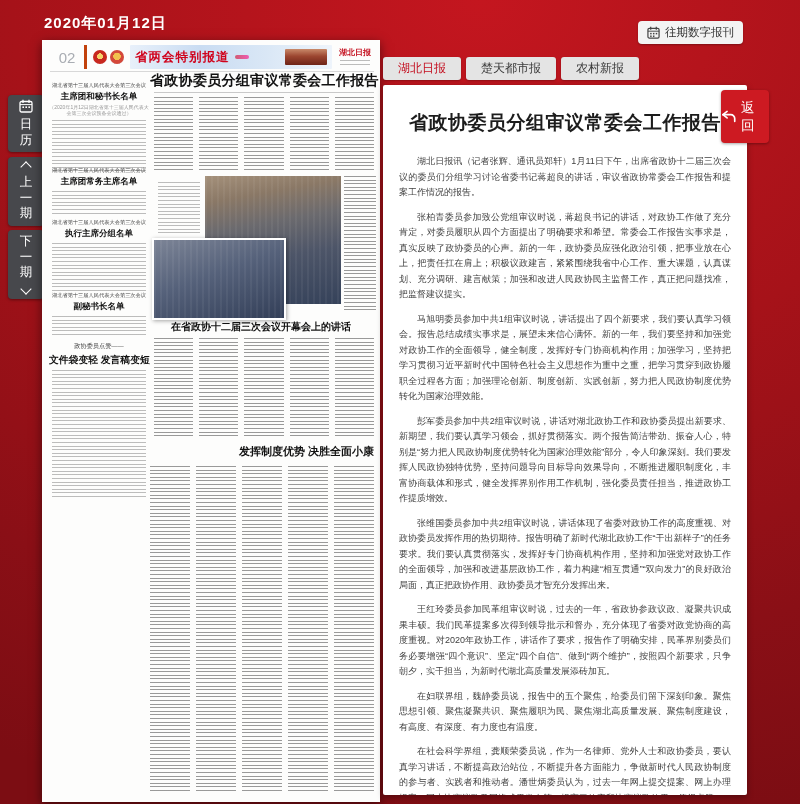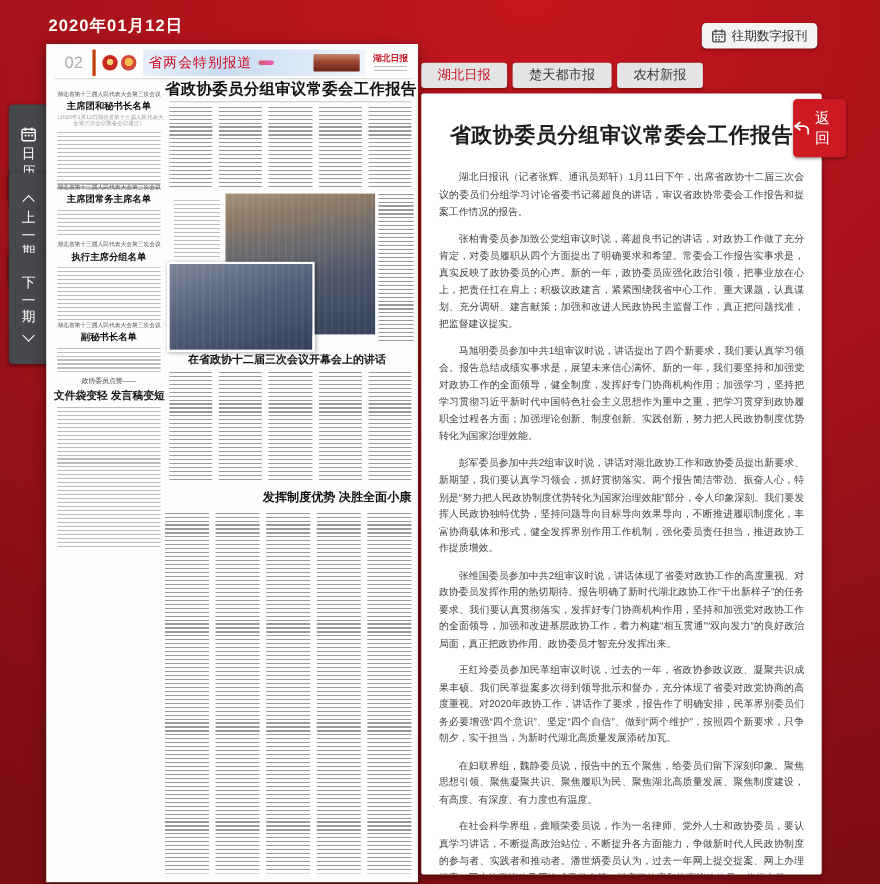--- a/index.html
+++ b/index.html
@@ -18,21 +18,21 @@
   .date{position:absolute;left:44px;top:14px;color:#fff;font-size:15px;font-weight:700;letter-spacing:1px;}
   .archive{
     position:absolute;right:57px;top:21px;height:23px;padding:0 9px;
     background:#f3f3f3;border-radius:4px;display:flex;align-items:center;gap:5px;
     color:#333;font-size:11.5px;box-shadow:0 1px 2px rgba(0,0,0,.3);
   }
 
   
   .lbtn{
     position:absolute;left:8px;width:36px;background:#47484c;border-radius:4px;color:#fff;
-    display:flex;flex-direction:column;align-items:center;padding:20px 0;gap:4px;
+    display:flex;flex-direction:column;align-items:center;padding:4px 0;gap:4px;
     box-shadow:0 1px 3px rgba(0,0,0,.4);
   }
   .lbtn .vtxt{font-size:12.5px;line-height:1.25;width:1em;word-break:break-all;text-align:center;}
   #btn-cal{top:95px;}
   #btn-prev-issue{top:157px;}
   #btn-next-issue{top:230px;}
 
   .chev{width:7px;height:7px;border-left:1.7px solid currentColor;border-top:1.7px solid currentColor;}
   .chev.up{transform:rotate(45deg);margin:2px 0 0;}
   .chev.down{transform:rotate(225deg);margin:0 0 2px;}
@@ -75,21 +75,21 @@
   .cols{position:absolute;display:flex;gap:6px;}
   .cols .ft{flex:1;}
 
   .strip{position:absolute;left:8px;top:5px;right:6px;height:24px;display:flex;align-items:stretch;gap:4px;border-bottom:1px solid #d8d8d8;padding-bottom:2px;}
   .pagenum{width:34px;font-size:15px;color:#a9adb3;display:flex;align-items:center;justify-content:center;border-right:3px solid #c2410c;}
   .emblems{display:flex;align-items:center;gap:3px;padding:0 2px;}
   .emb{width:14px;height:14px;border-radius:50%;}
   .emb.e1{background:radial-gradient(circle at 50% 45%, #f5d36a 0 28%, #c8281f 30% 72%, #a11218 74%);}
   .emb.e2{background:radial-gradient(circle at 50% 45%, #f2c14d 0 35%, #d4483a 37% 70%, #b01c1a 72%);}
   .banner{flex:1;background:linear-gradient(90deg,#e8f0fa 0%,#c9dcf2 35%,#dbe8f6 70%,#eef4fb 100%);display:flex;align-items:center;gap:5px;padding:0 5px;border-radius:1px;}
-  .banner-title{color:#d0021b;font-weight:400;font-size:12.5px;letter-spacing:1px;white-space:nowrap;}
+  .banner-title{color:#d0021b;font-weight:700;font-size:12.5px;letter-spacing:1px;white-space:nowrap;}
   .banner-deco{width:14px;height:4px;background:linear-gradient(90deg,#d0021b,#f08);border-radius:2px;opacity:.6;}
   .building{width:42px;height:16px;margin-left:auto;border-radius:1px;
     background:linear-gradient(180deg,#c98a6a 0%,#9c4630 45%,#6e2418 100%);}
   .masthead{width:38px;display:flex;flex-direction:column;align-items:center;justify-content:center;gap:2px;}
   .masthead b{color:#c40f1e;font-size:8px;white-space:nowrap;}
   .masthead .ft{width:30px;height:7px;}
 
   .pheadline{position:absolute;left:108px;top:32px;width:228px;text-align:center;font-size:14px;font-weight:700;color:#111;white-space:nowrap;letter-spacing:.3px;}
   .rule{position:absolute;left:112px;right:6px;top:52px;border-top:1px solid #c9c9c9;}
 

